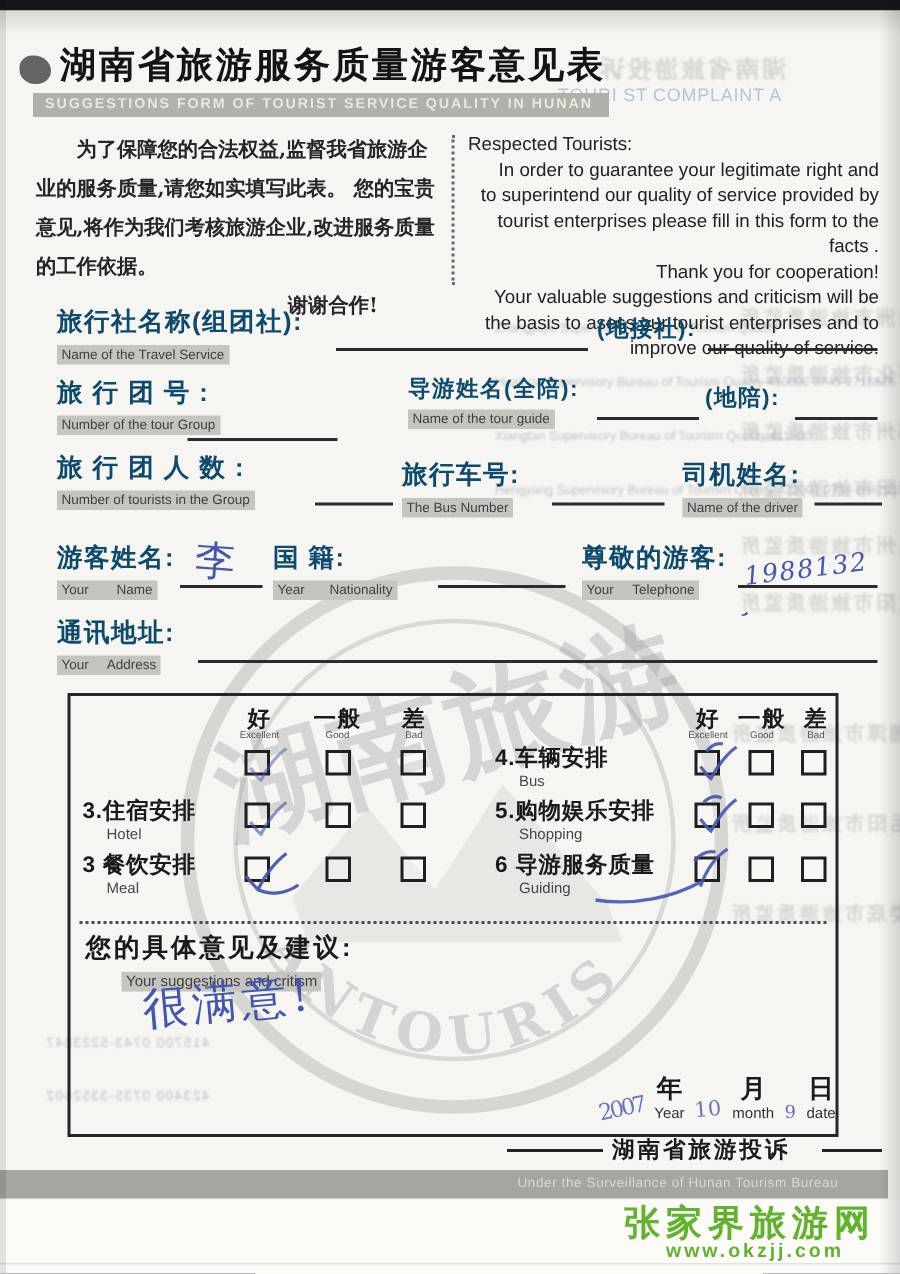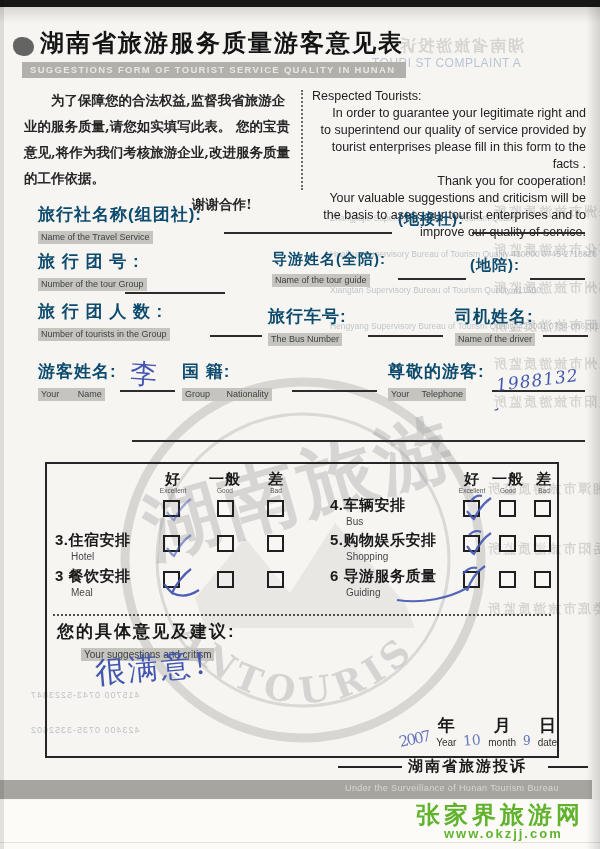--- a/index.html
+++ b/index.html
@@ -179,31 +179,35 @@
   <div class="bl" style="left:543px;top:335px;width:45px;"></div>
 
   <div class="fblock" style="left:38px;top:360px;">
     <div class="fzh">游客姓名:</div>
     <span class="ensub" style="word-spacing:16px;">Your Name</span>
   </div>
   <div class="bl" style="left:120px;top:390px;width:55px;"></div>
   <div class="hw" style="left:130px;top:356px;font-size:27px;transform:rotate(4deg);">李</div>
   <div class="fblock" style="left:182px;top:360px;">
     <div class="fzh">国  籍:</div>
-    <span class="ensub" style="word-spacing:14px;">Group Nationality</span>
+    <span class="ensub" style="word-spacing:14px;">Year Nationality</span>
   </div>
   <div class="bl" style="left:292px;top:390px;width:85px;"></div>
   <div class="fblock" style="left:388px;top:360px;">
     <div class="fzh">尊敬的游客:</div>
     <span class="ensub" style="word-spacing:10px;">Your Telephone</span>
   </div>
   <div class="bl" style="left:492px;top:390px;width:93px;"></div>
   <div class="hw" style="left:496px;top:370px;font-size:17px;font-style:italic;transform:rotate(-7deg);letter-spacing:1px;">1988132</div>
   <div class="hw" style="left:498px;top:396px;font-size:16px;transform:rotate(40deg);">,</div>
 
+  <div class="fblock" style="left:38px;top:410px;">
+    <div class="fzh">通讯地址:</div>
+    <span class="ensub" style="word-spacing:10px;">Your Address</span>
+  </div>
   <div class="bl" style="left:132px;top:440px;width:453px;"></div>
 
   <div class="rbox">
 
     <div class="rhead" style="left:107px;top:6px;width:38px;">
       <div class="hz">好</div>
       <div class="he">Excellent</div>
     </div>
     <div class="rhead" style="left:157px;top:6px;width:42px;">
       <div class="hz">一般</div>

